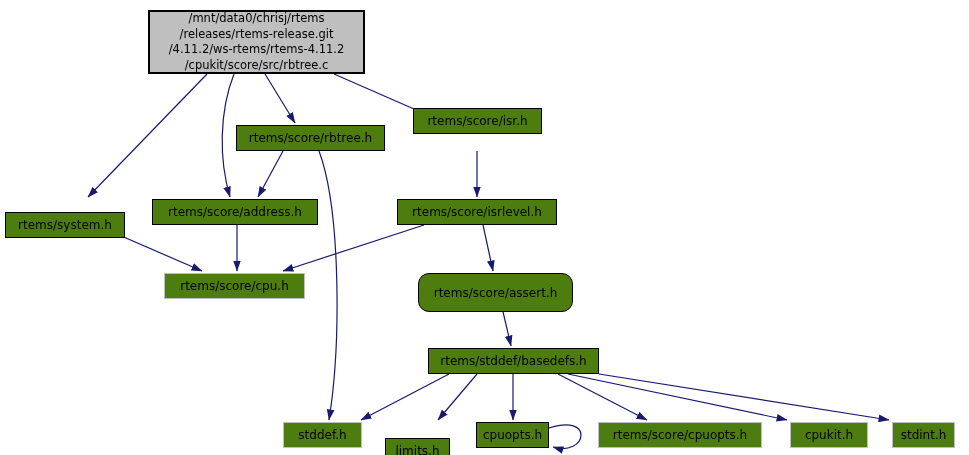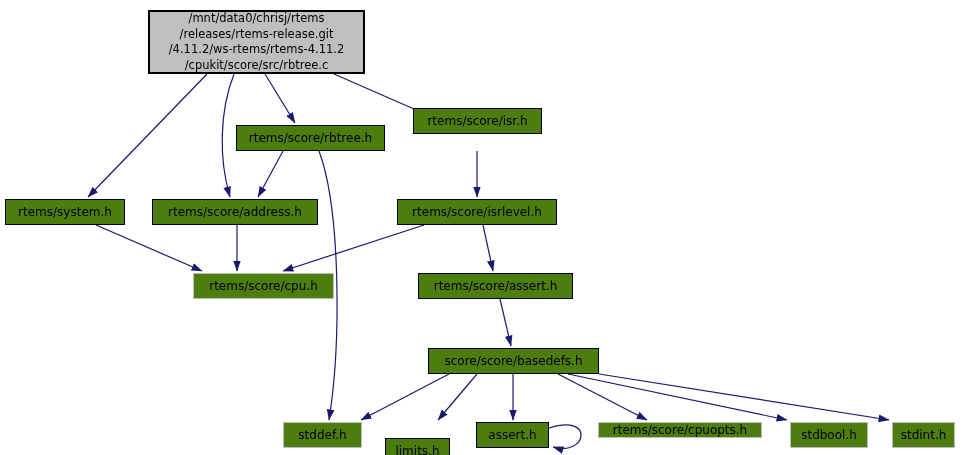--- a/index.html
+++ b/index.html
@@ -30,30 +30,30 @@
     border:2px solid #000000;
     font-size:11.5px;
     line-height:15.5px;
     white-space:pre-line;
     cursor:default;
   }
   
   #n-root    {left:148px;top:10px; width:217px;height:64px;}
   #n-rbtree  {left:236px;top:125px;width:149px;height:26px;}
   #n-isr     {left:413px;top:108px;width:129px;height:26px;}
-  #n-system  {left:5px;  top:199px;width:120px;height:26px;}
+  #n-system  {left:5px;  top:212px;width:120px;height:26px;}
   #n-address {left:152px;top:199px;width:166px;height:26px;}
   #n-isrlevel{left:397px;top:199px;width:160px;height:26px;}
-  #n-cpu     {left:164px;top:273px;width:141px;height:26px;margin-left:29px;}
-  #n-assert  {left:418px;top:273px;width:155px;height:26px;}
+  #n-cpu     {left:164px;top:273px;width:141px;height:26px;}
+  #n-assert  {left:418px;top:273px;width:155px;height:39px;border-radius:11px;}
   #n-basedefs{left:428px;top:348px;width:171px;height:26px;}
   #n-stddef  {left:283px;top:422px;width:79px; height:26px;}
   #n-limits  {left:385px;top:438px;width:65px; height:26px;}
   #n-string  {left:476px;top:422px;width:73px; height:26px;}
-  #n-cpuopts {left:598px;top:422px;width:164px;height:16px;}
+  #n-cpuopts {left:598px;top:422px;width:164px;height:26px;}
   #n-stdbool {left:790px;top:422px;width:78px; height:26px;}
   #n-stdint  {left:892px;top:422px;width:63px; height:26px;}
   .edge{fill:none;stroke:#191970;stroke-width:1.2px;}
 </style>
 </head>
 <body>
 
 <div class="canvas">
 
   <svg class="edge-layer" width="969" height="455" viewBox="0 0 969 455" xmlns="http://www.w3.org/2000/svg">
@@ -91,22 +91,22 @@
   <div class="node" id="n-rbtree">rtems/score/rbtree.h</div>
   <div class="node" id="n-isr">rtems/score/isr.h</div>
 
   <div class="node" id="n-system">rtems/system.h</div>
   <div class="node" id="n-address">rtems/score/address.h</div>
   <div class="node" id="n-isrlevel">rtems/score/isrlevel.h</div>
 
   <div class="node undoc" id="n-cpu">rtems/score/cpu.h</div>
   <div class="node" id="n-assert">rtems/score/assert.h</div>
 
-  <div class="node" id="n-basedefs">score/score/basedefs.h</div>
+  <div class="node" id="n-basedefs">rtems/stddef/basedefs.h</div>
 
   <div class="node undoc" id="n-stddef">stddef.h</div>
   <div class="node" id="n-limits">limits.h</div>
-  <div class="node" id="n-string">assert.h</div>
+  <div class="node" id="n-string">cpuopts.h</div>
   <div class="node undoc" id="n-cpuopts">rtems/score/cpuopts.h</div>
-  <div class="node undoc" id="n-stdbool">stdbool.h</div>
+  <div class="node undoc" id="n-stdbool">cpukit.h</div>
   <div class="node undoc" id="n-stdint">stdint.h</div>
 
 </div>
 
 </body></html>

